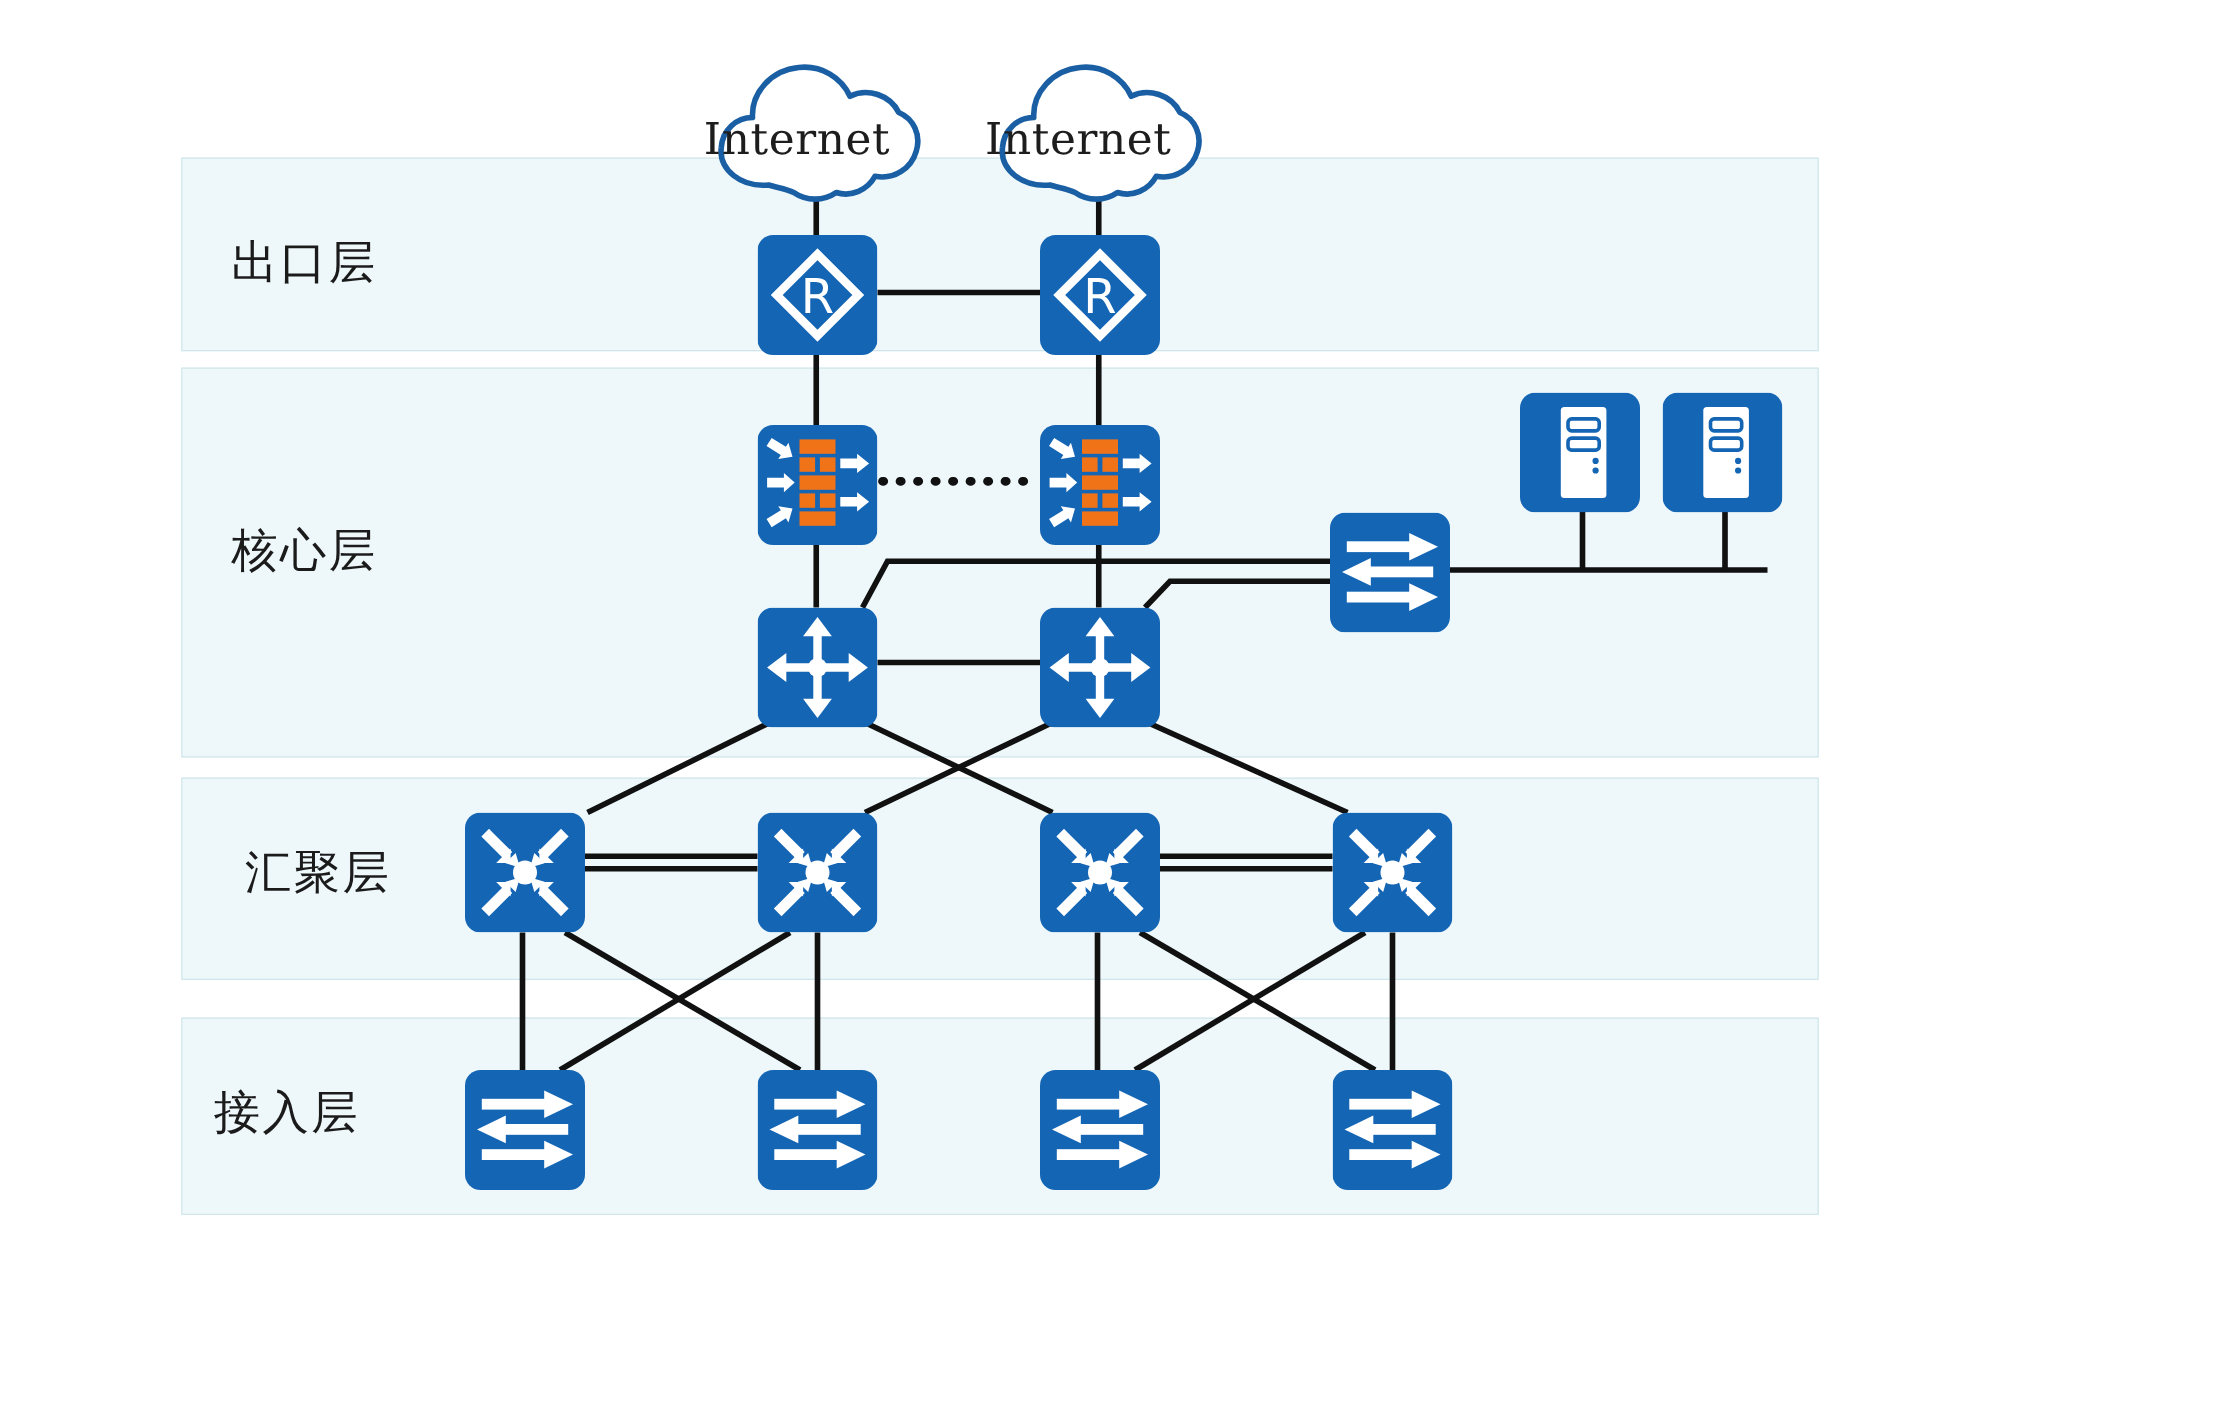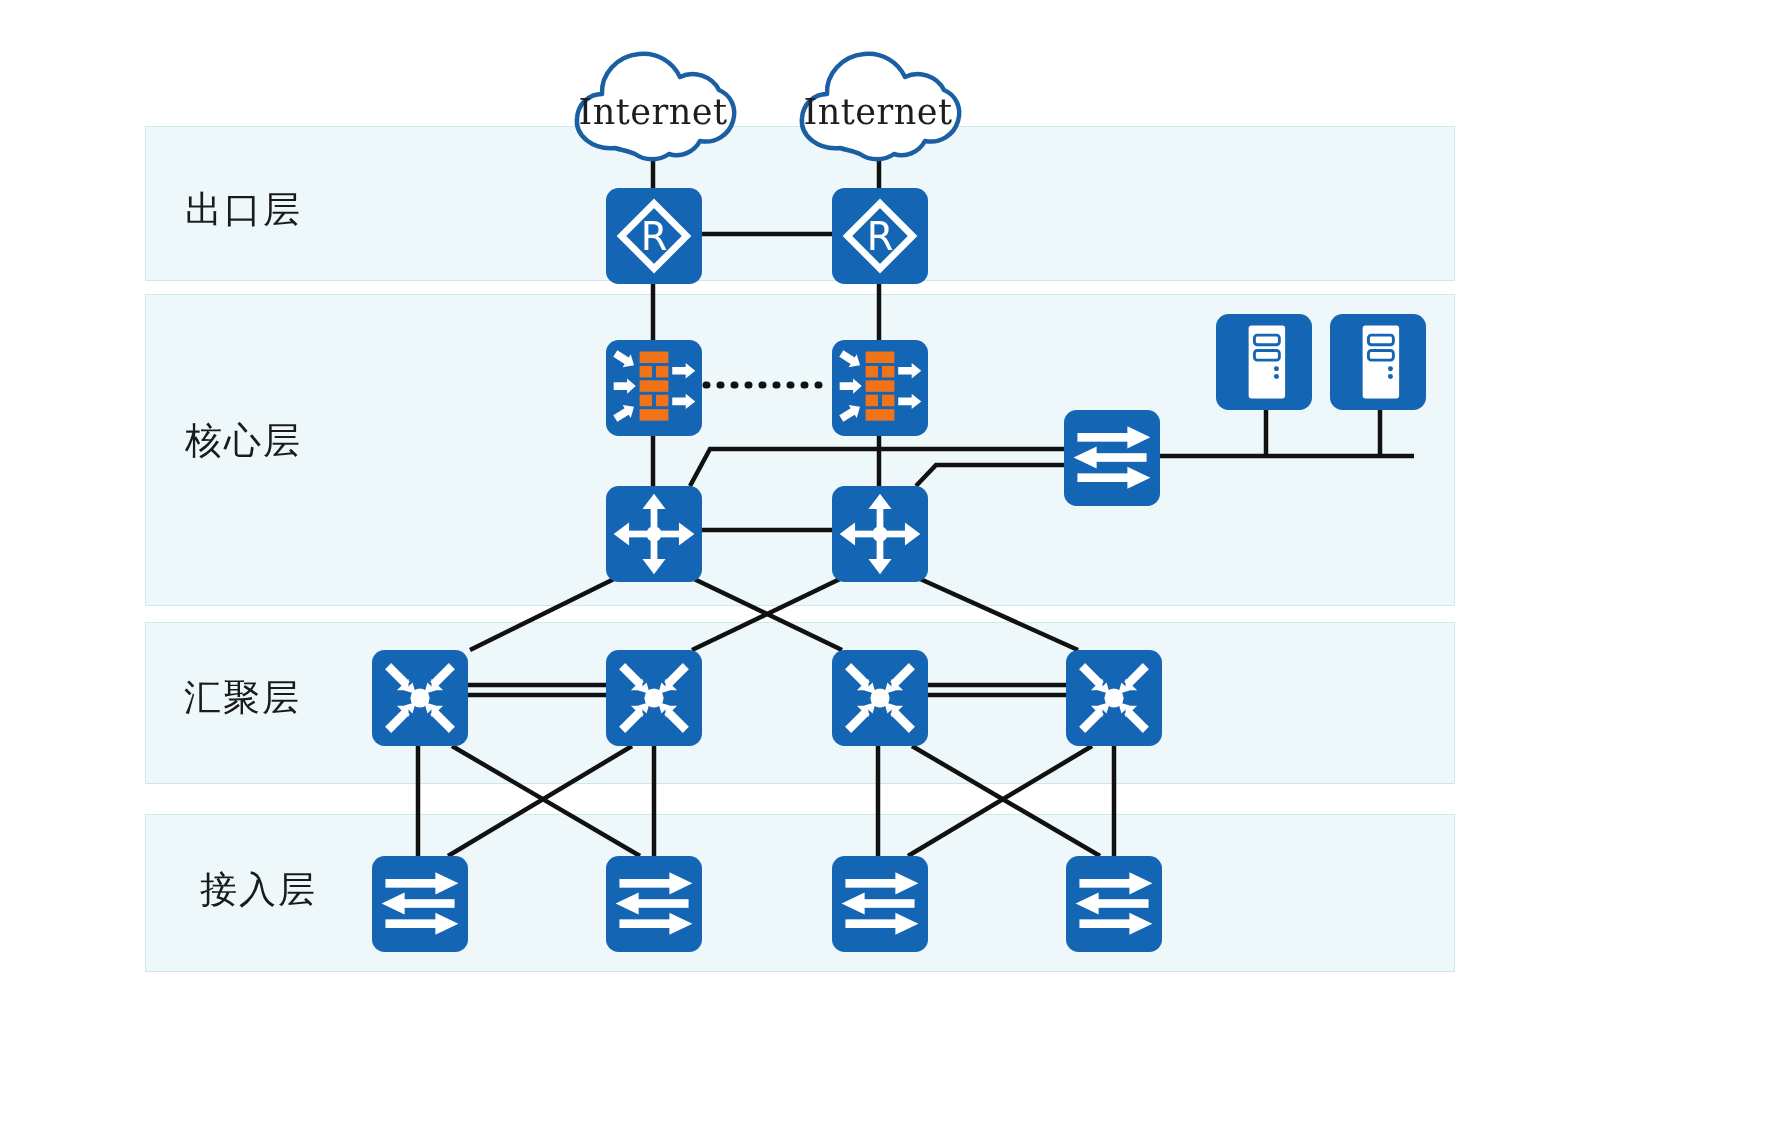--- a/index.html
+++ b/index.html
@@ -60,42 +60,41 @@
   .node {
     position: absolute;
     z-index: 10;
   }
 
   
   .cloud-wrap { position: absolute; z-index: 12; }
   .cloud-text {
     position: absolute;
     width: 100%;
-    text-align: center;
     font-family: "DejaVu Serif", serif;
     font-size: 35px;
     color: #1d1d1d;
     top: 52px;
     letter-spacing: 0.5px;
   }
 </style>
 </head>
 <body>
 
 <div id="stage">
 
   <div id="bands">
       <div class="band" style="left: 145px; top: 126px; width: 1310px; height: 155px;"></div>
       <div class="band-label" style="left: 185px; top: 185px;">出口层</div>
       <div class="band" style="left: 145px; top: 294px; width: 1310px; height: 312px;"></div>
       <div class="band-label" style="left: 185px; top: 416px;">核心层</div>
       <div class="band" style="left: 145px; top: 622px; width: 1310px; height: 162px;"></div>
-      <div class="band-label" style="left: 184px; top: 673px; text-align: center;">汇聚层</div>
+      <div class="band-label" style="left: 196px; top: 673px; text-align: center;">汇聚层</div>
       <div class="band" style="left: 145px; top: 814px; width: 1310px; height: 158px;"></div>
-      <div class="band-label" style="left: 200px; top: 865px;">接入层</div>
+      <div class="band-label" style="left: 171px; top: 865px;">接入层</div>
     </div>
 
   <svg class="links" viewBox="0 0 1781 1142" xmlns="http://www.w3.org/2000/svg">
     <defs>
 
       <symbol id="ico-router" viewBox="0 0 100 100">
         <rect x="0" y="0" width="100" height="100" rx="13" fill="#1565b5"></rect>
         <path d="M50 16 L84 50 L50 84 L16 50 Z" fill="none" stroke="#ffffff" stroke-width="7"></path>
         <text x="50" y="65" font-family="DejaVu Sans, sans-serif" font-size="40" fill="#ffffff" text-anchor="middle">R</text>
       </symbol>

